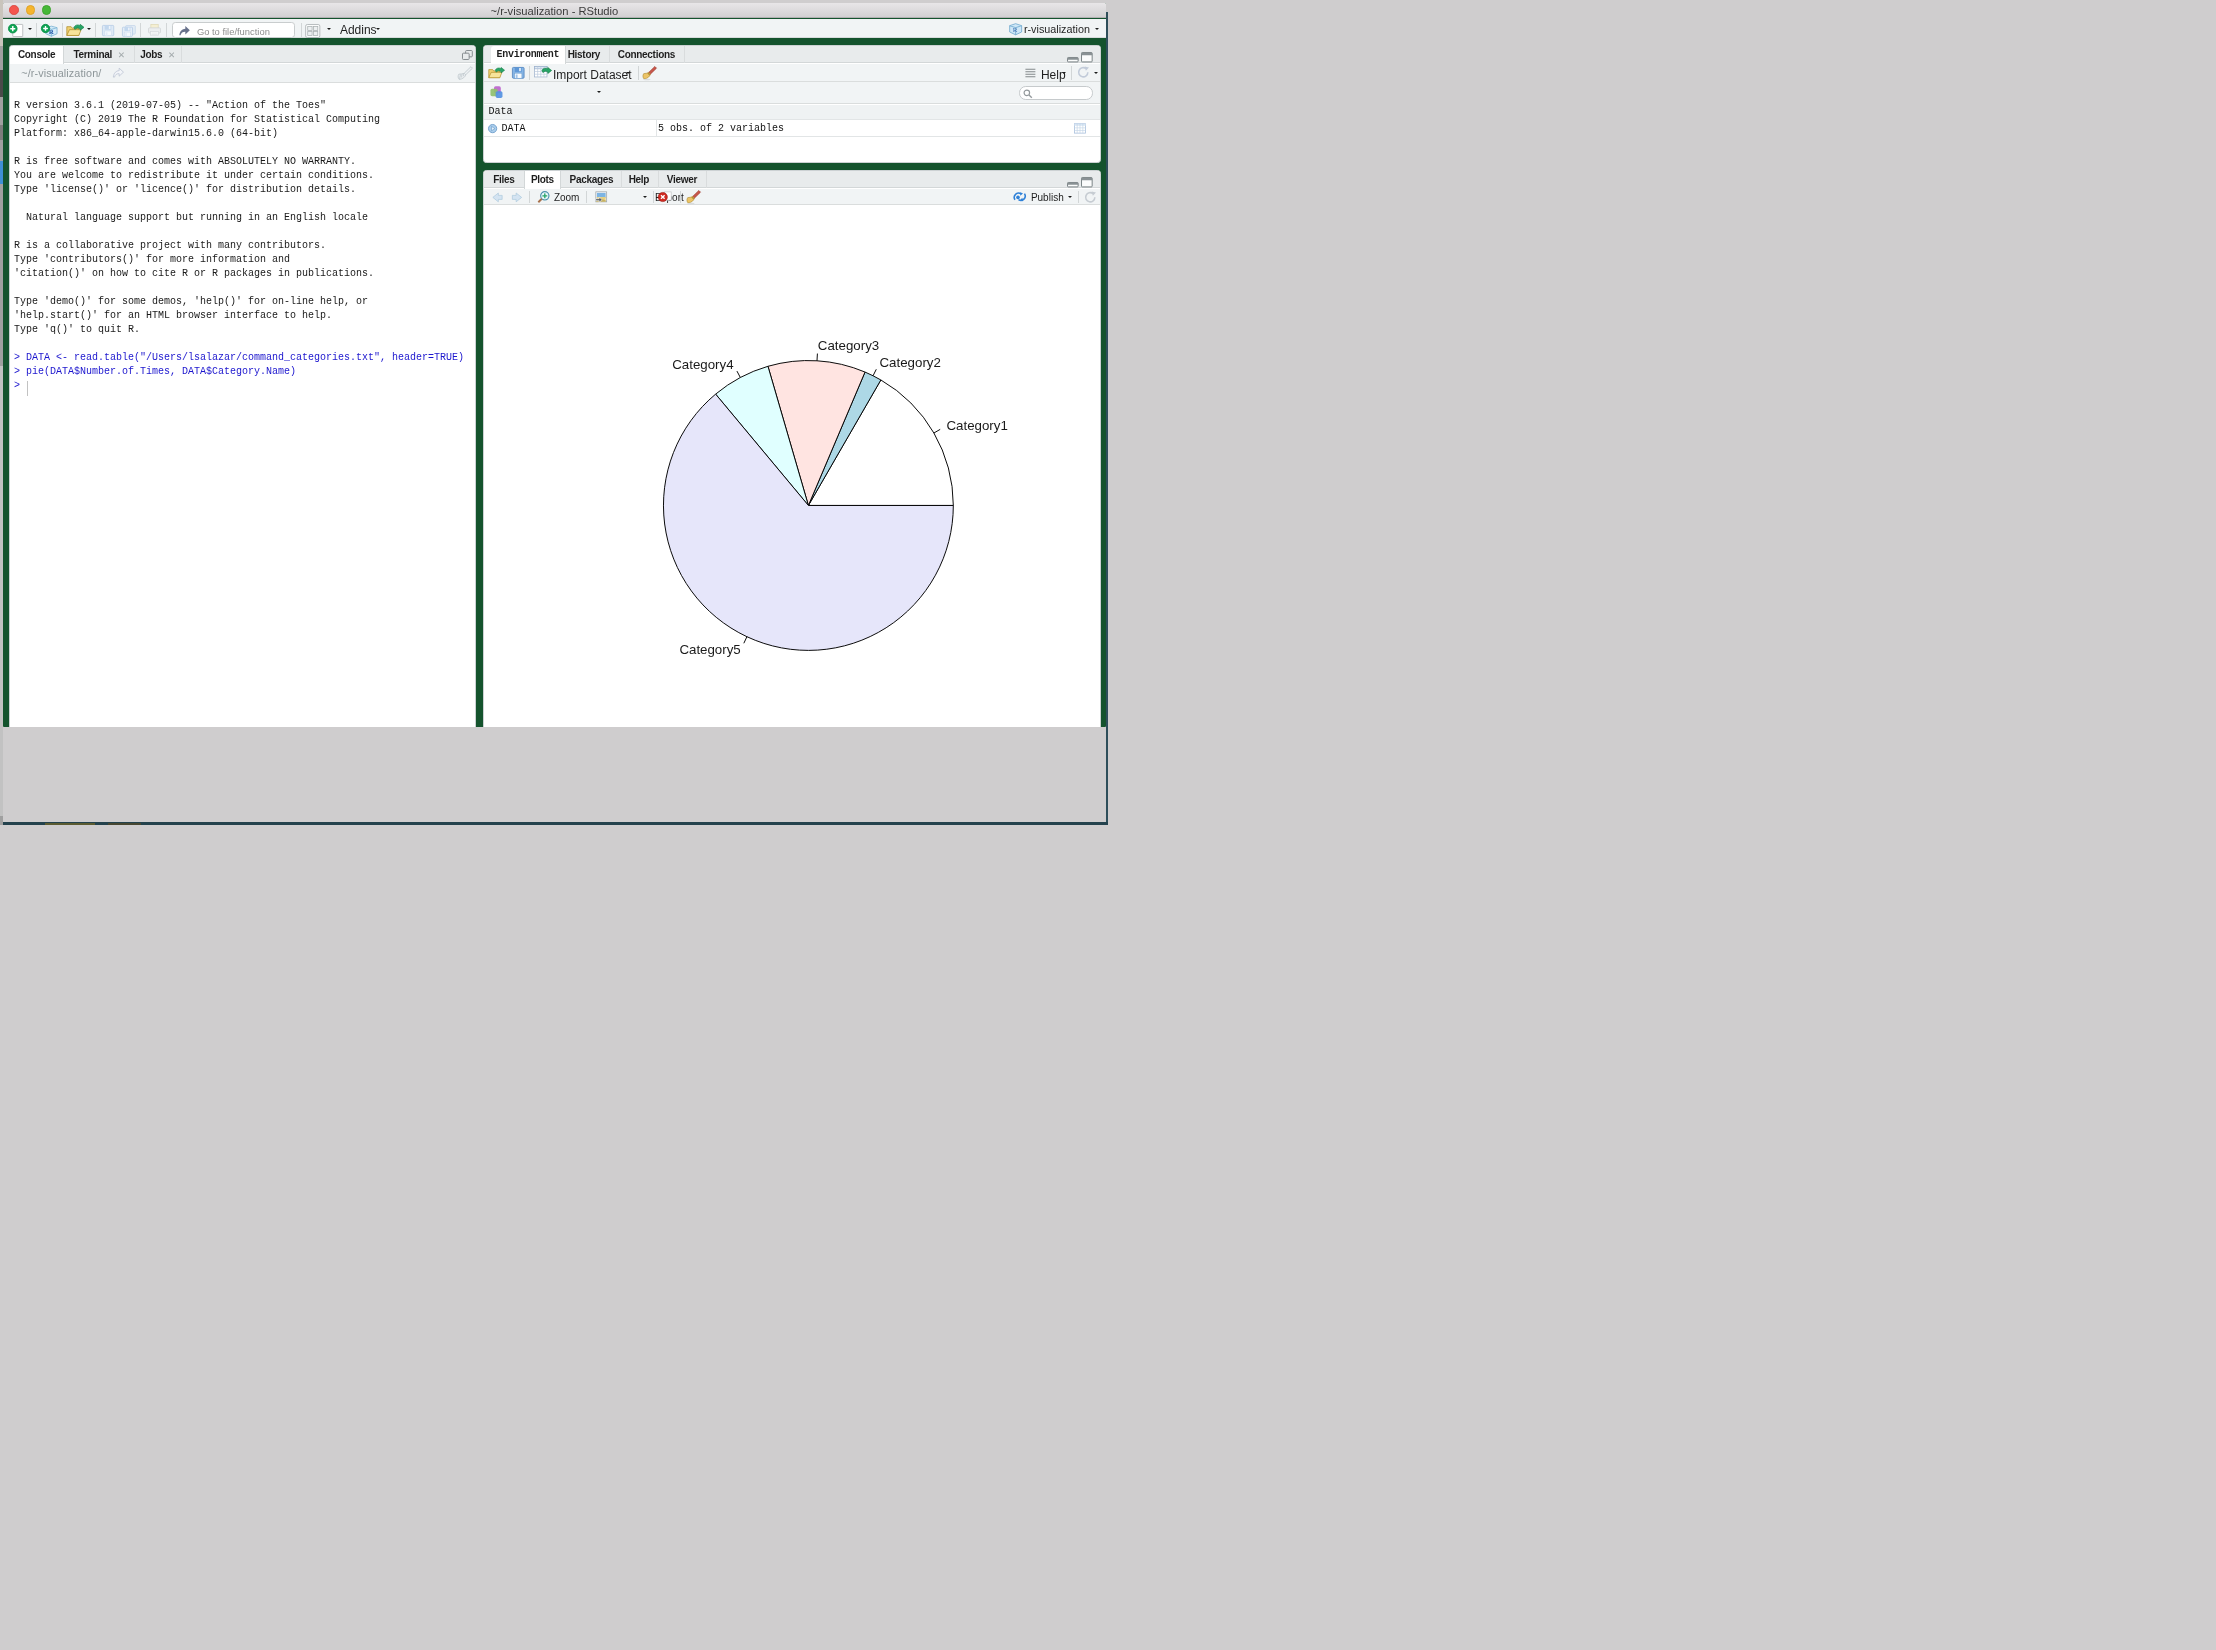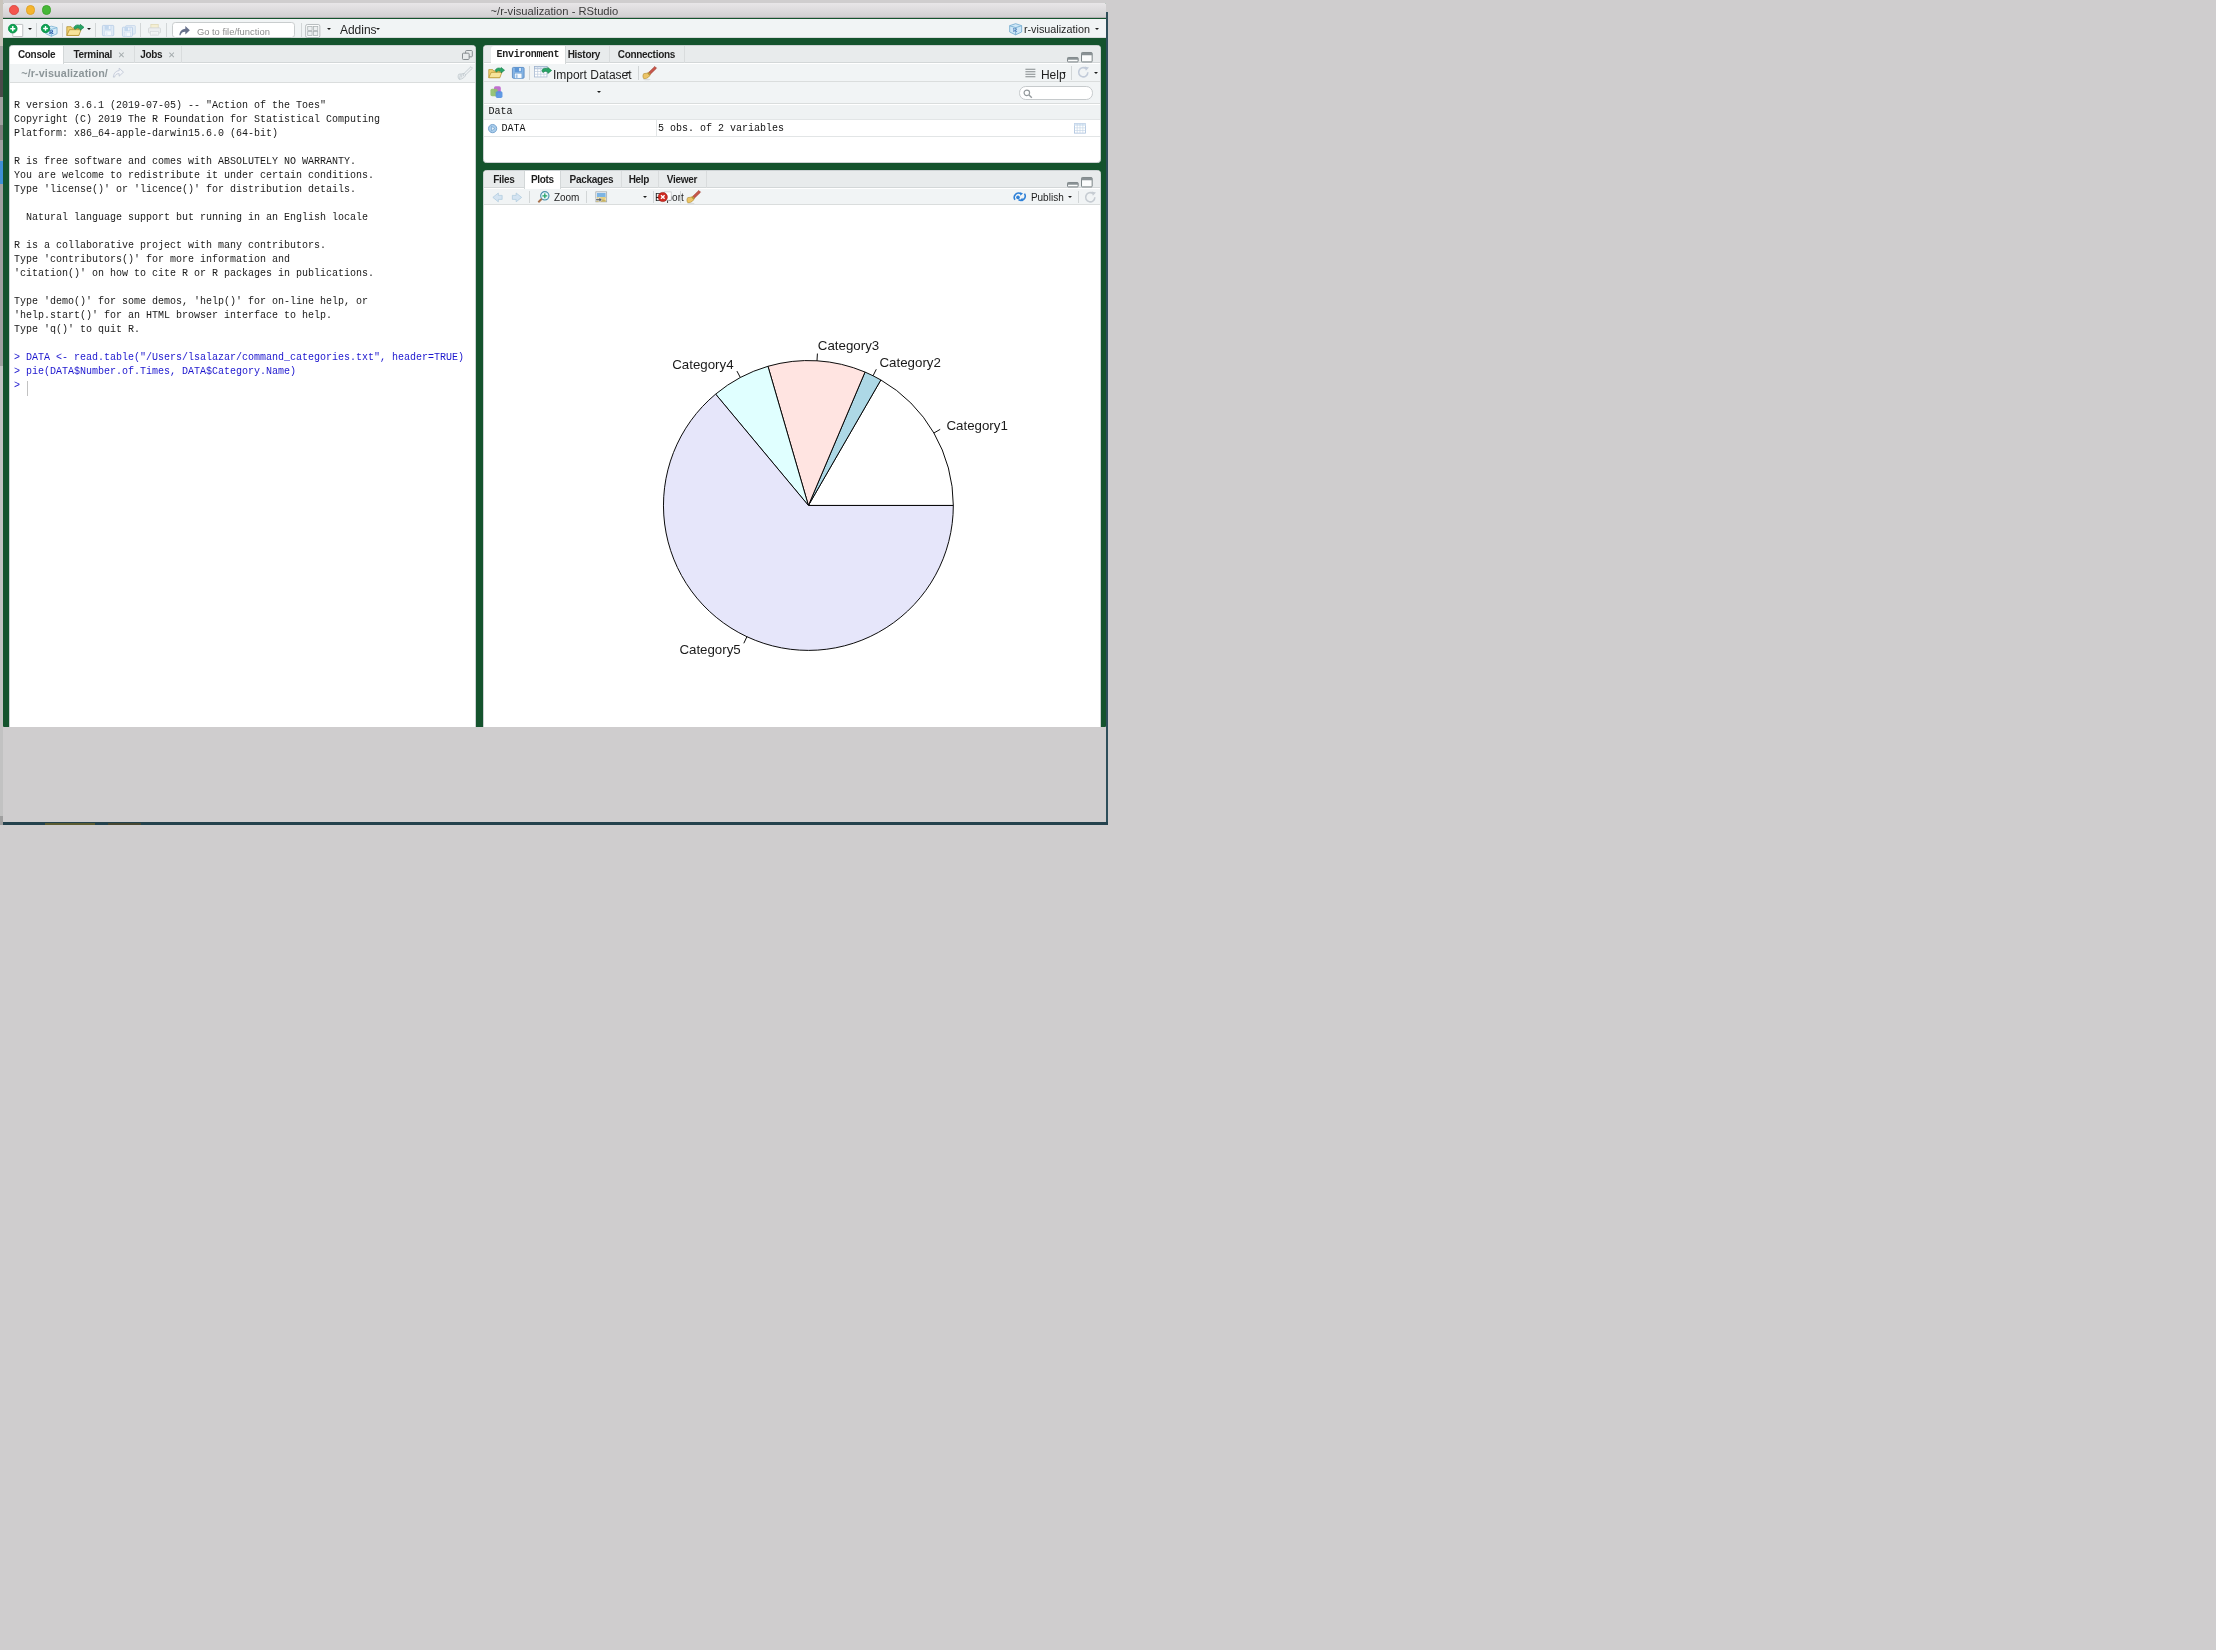--- a/index.html
+++ b/index.html
@@ -41,21 +41,21 @@
     letter-spacing:-0.3px; color:#1e1e1e; text-align:center; line-height:18px; }
   .tab.active { background:#fff; border-left:0.8px solid #d3d7d8; border-right:0.8px solid #d3d7d8; height:18.3px; }
   .tab.first { border-left:none; border-radius:3.3px 0 0 0; }
   .tab .x { font-weight:normal; color:#a4abad; font-size:8.7px; margin-left:3.3px; }
   .tabsep { position:absolute; top:0; height:17.5px; width:0.8px; background:#d9dcdd; }
 
   
   #console { left:6.2px; top:42px; width:467px; height:772px; }
   #pathrow { position:absolute; left:0; top:18.3px; right:0; height:19px; background:#f0f3f4;
     border-bottom:0.8px solid #dadddd; }
-  #pathrow .path { position:absolute; left:11.2px; top:2.5px; font-size:10.8px; font-weight:bold;
+  #pathrow .path { position:absolute; left:11.2px; top:2.5px; font-size:10.8px; font-weight:normal;
     color:#8d9699; letter-spacing:0.1px; }
   #constext { position:absolute; left:3.8px; top:53px; font-family:"Liberation Mono", monospace;
     font-size:10px; line-height:14px; white-space:pre; color:#191919; }
   #constext .b { color:#1c16ce; }
   #cursor { position:absolute; left:16.7px; top:335px; width:1.4px; height:15.4px; background:#c2c2c2; }
 
   
   #env { left:480px; top:42px; width:618px; height:118px; }
   #envtools { position:absolute; left:0; top:18.3px; right:0; height:18px; background:#f1f4f5;
     border-bottom:0.8px solid #dadddd; }

